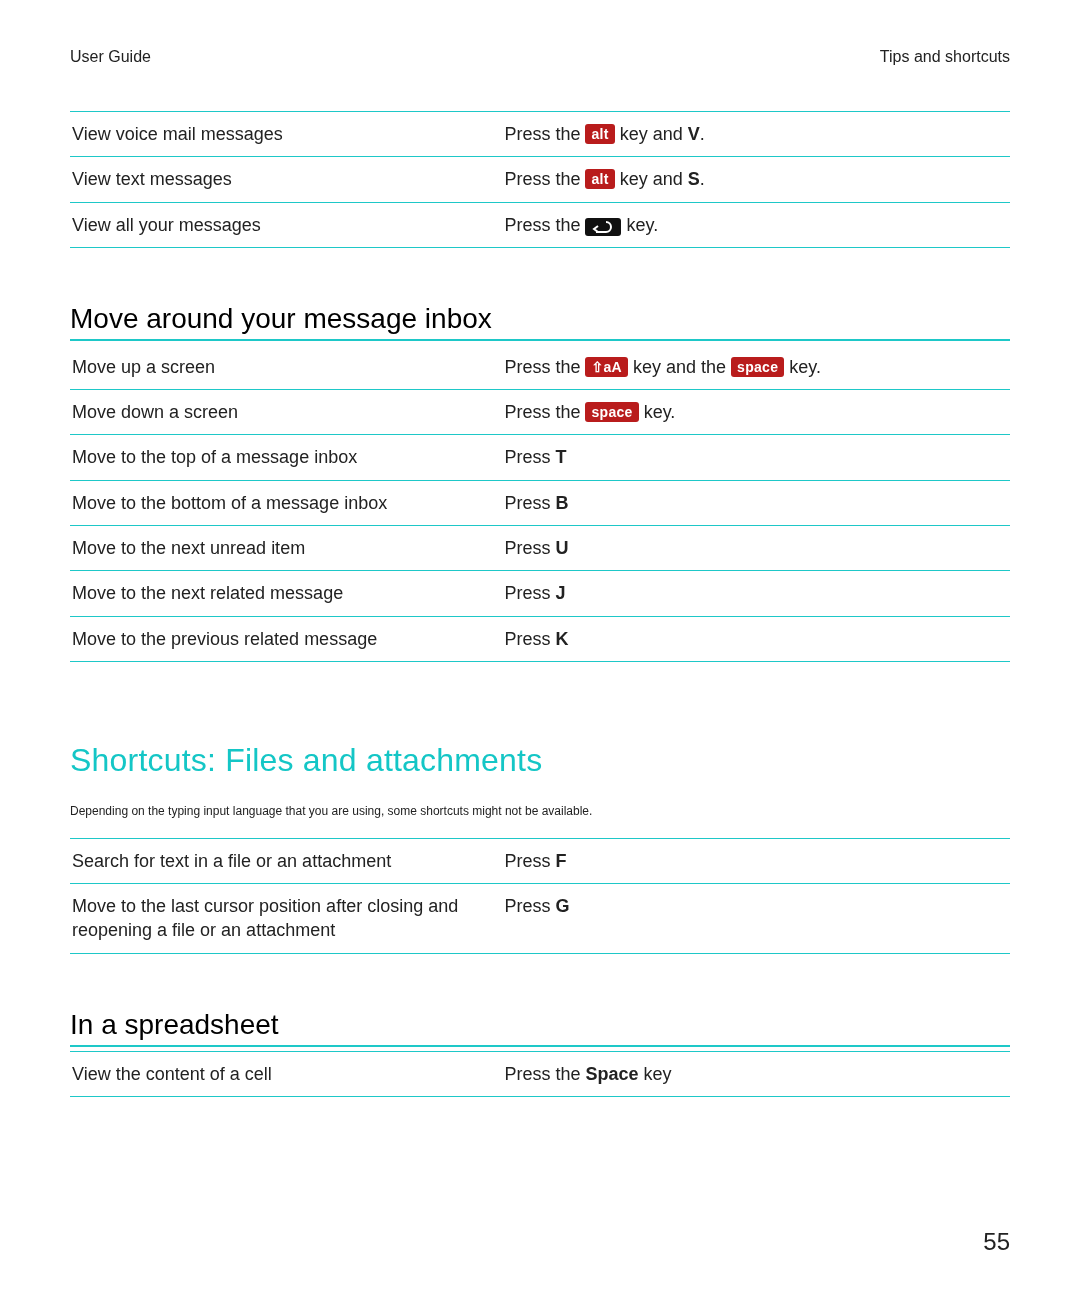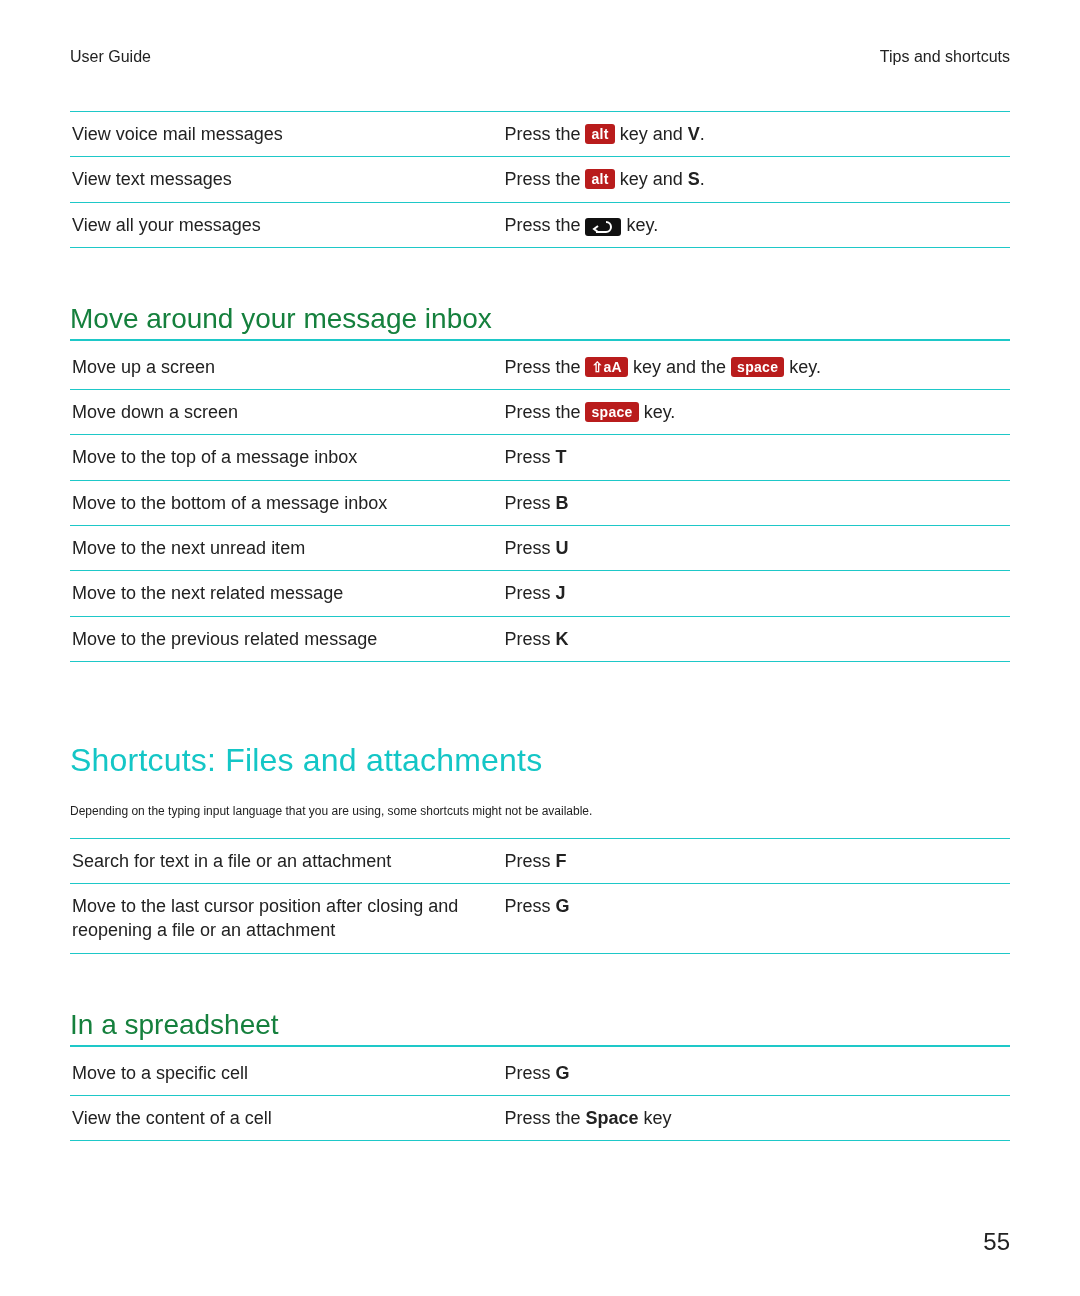--- a/index.html
+++ b/index.html
@@ -66,21 +66,21 @@
     vertical-align: -3px;
     padding: 2px 7px 2px 7px;
     line-height: 0;
   }
   .bold {
     font-weight: 700;
   }
   h2.section-h2 {
     font-size: 28px;
     font-weight: 400;
-    color: #15803d;
+    color: #000000;
     margin: 55px 0 4px 0;
     border-bottom: 2px solid #1ec8c8;
     padding-bottom: 4px;
   }
   h1.section-h1 {
     font-size: 32px;
     font-weight: 400;
     color: #14c6c6;
     margin: 80px 0 24px 0;
     letter-spacing: 0.2px;
@@ -213,26 +213,20 @@
         <span>Press </span><span class="bold">G</span>
       </td>
     </tr>
   </tbody>
     </table>
 
   <h2 class="section-h2">In a spreadsheet</h2>
 
   <table class="shortcut-table" style="border-top:none">
     <tbody>
-        <tr style="border-top:none">
-      <td class="col-action">Move to a specific cell</td>
-      <td class="col-keys">
-        <span>Press </span><span class="bold">G</span>
-      </td>
-    </tr>
     <tr>
       <td class="col-action">View the content of a cell</td>
       <td class="col-keys">
         <span>Press the </span><span class="bold">Space</span><span> key</span>
       </td>
     </tr>
   </tbody>
     </table>
 
   <div class="page-number">55</div>

